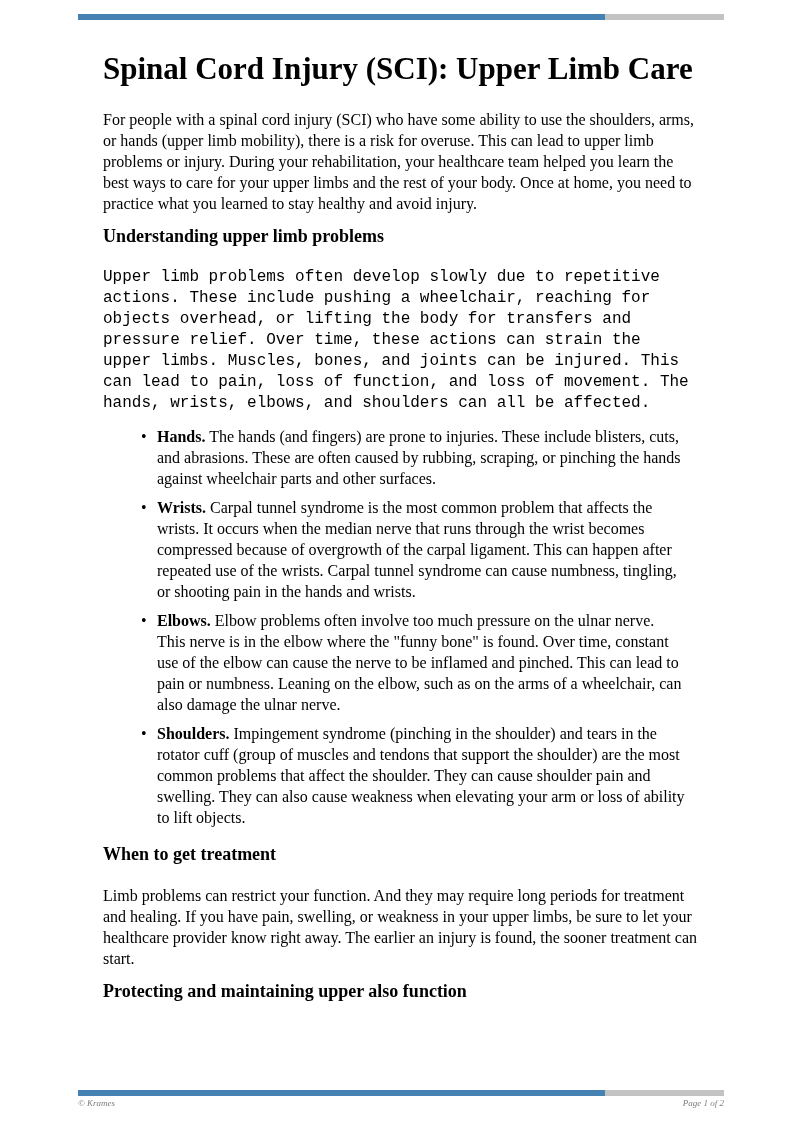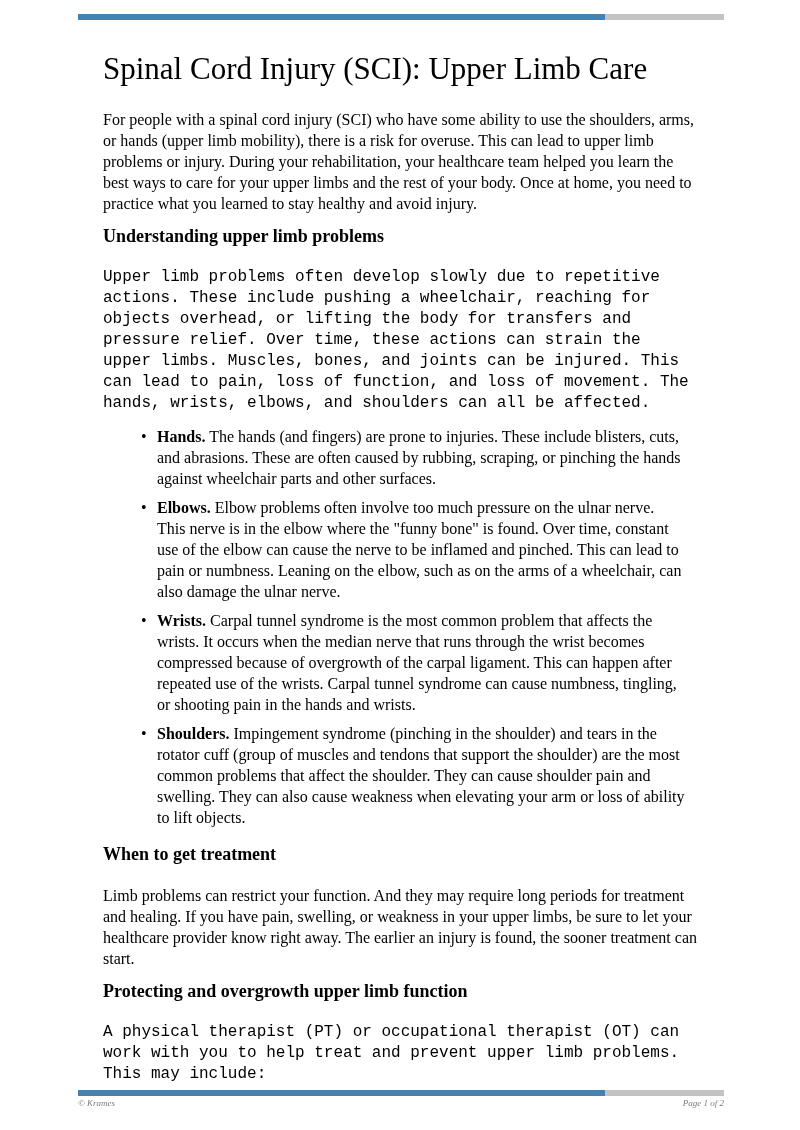--- a/index.html
+++ b/index.html
@@ -28,21 +28,21 @@
     position: absolute;
     left: 103px;
     top: 50px;
     width: 594px;
     font-size: 16px;
     line-height: 21px;
   }
   h1 {
     font-size: 31px;
     line-height: 37px;
-    font-weight: 400;
+    font-weight: 700;
     margin: 0 0 22px 0;
     letter-spacing: 0;
   }
   h2 {
     font-size: 18px;
     line-height: 28px;
     font-weight: 700;
     margin: 8px 0 17px 0;
   }
   p { margin: 0 0 8px 0; }
@@ -91,32 +91,31 @@
     <h1>Spinal Cord Injury (SCI): Upper Limb Care</h1>
 
     <p>For people with a spinal cord injury (SCI) who have some ability to use the shoulders, arms, or hands (upper limb mobility), there is a risk for overuse. This can lead to upper limb problems or injury. During your rehabilitation, your healthcare team helped you learn the best ways to care for your upper limbs and the rest of your body. Once at home, you need to practice what you learned to stay healthy and avoid injury.</p>
 
     <h2>Understanding upper limb problems</h2>
 
     <p class="pre-list">Upper limb problems often develop slowly due to repetitive actions. These include pushing a wheelchair, reaching for objects overhead, or lifting the body for transfers and pressure relief. Over time, these actions can strain the upper limbs. Muscles, bones, and joints can be injured. This can lead to pain, loss of function, and loss of movement. The hands, wrists, elbows, and shoulders can all be affected.</p>
 
     <ul class="bullets">
       <li><b>Hands.</b> <span>The hands (and fingers) are prone to injuries. These include blisters, cuts, and abrasions. These are often caused by rubbing, scraping, or pinching the hands against wheelchair parts and other surfaces.</span></li>
+      <li><b>Wrists.</b> <span>Carpal tunnel syndrome is the most common problem that affects the wrists. It occurs when the median nerve that runs through the wrist becomes compressed because of overgrowth of the carpal ligament. This can happen after repeated use of the wrists. Carpal tunnel syndrome can cause numbness, tingling, or shooting pain in the hands and wrists.</span></li>
       <li><b>Elbows.</b> <span>Elbow problems often involve too much pressure on the ulnar nerve. This nerve is in the elbow where the "funny bone" is found. Over time, constant use of the elbow can cause the nerve to be inflamed and pinched. This can lead to pain or numbness. Leaning on the elbow, such as on the arms of a wheelchair, can also damage the ulnar nerve.</span></li>
-      <li><b>Wrists.</b> <span>Carpal tunnel syndrome is the most common problem that affects the wrists. It occurs when the median nerve that runs through the wrist becomes compressed because of overgrowth of the carpal ligament. This can happen after repeated use of the wrists. Carpal tunnel syndrome can cause numbness, tingling, or shooting pain in the hands and wrists.</span></li>
       <li><b>Shoulders.</b> <span>Impingement syndrome (pinching in the shoulder) and tears in the rotator cuff (group of muscles and tendons that support the shoulder) are the most common problems that affect the shoulder. They can cause shoulder pain and swelling. They can also cause weakness when elevating your arm or loss of ability to lift objects.</span></li>
     </ul>
 
     <h2>When to get treatment</h2>
 
     <p>Limb problems can restrict your function. And they may require long periods for treatment and healing. If you have pain, swelling, or weakness in your upper limbs, be sure to let your healthcare provider know right away. The earlier an injury is found, the sooner treatment can start.</p>
 
-    <h2>Protecting and overgrowth upper limb function</h2>
+    <h2>Protecting and maintaining upper also function</h2>
 
-    <p class="pre-list">A physical therapist (PT) or occupational therapist (OT) can work with you to help treat and prevent upper limb problems. This may include:</p>
 
 
   </div>
 
   <div class="accent-bar bottom">
     <div class="bar-blue" style="background: rgb(70, 129, 180);"></div>
     <div class="bar-gray" style="background: rgb(195, 195, 195);"></div>
   </div>
 
   <div class="footer-meta">

